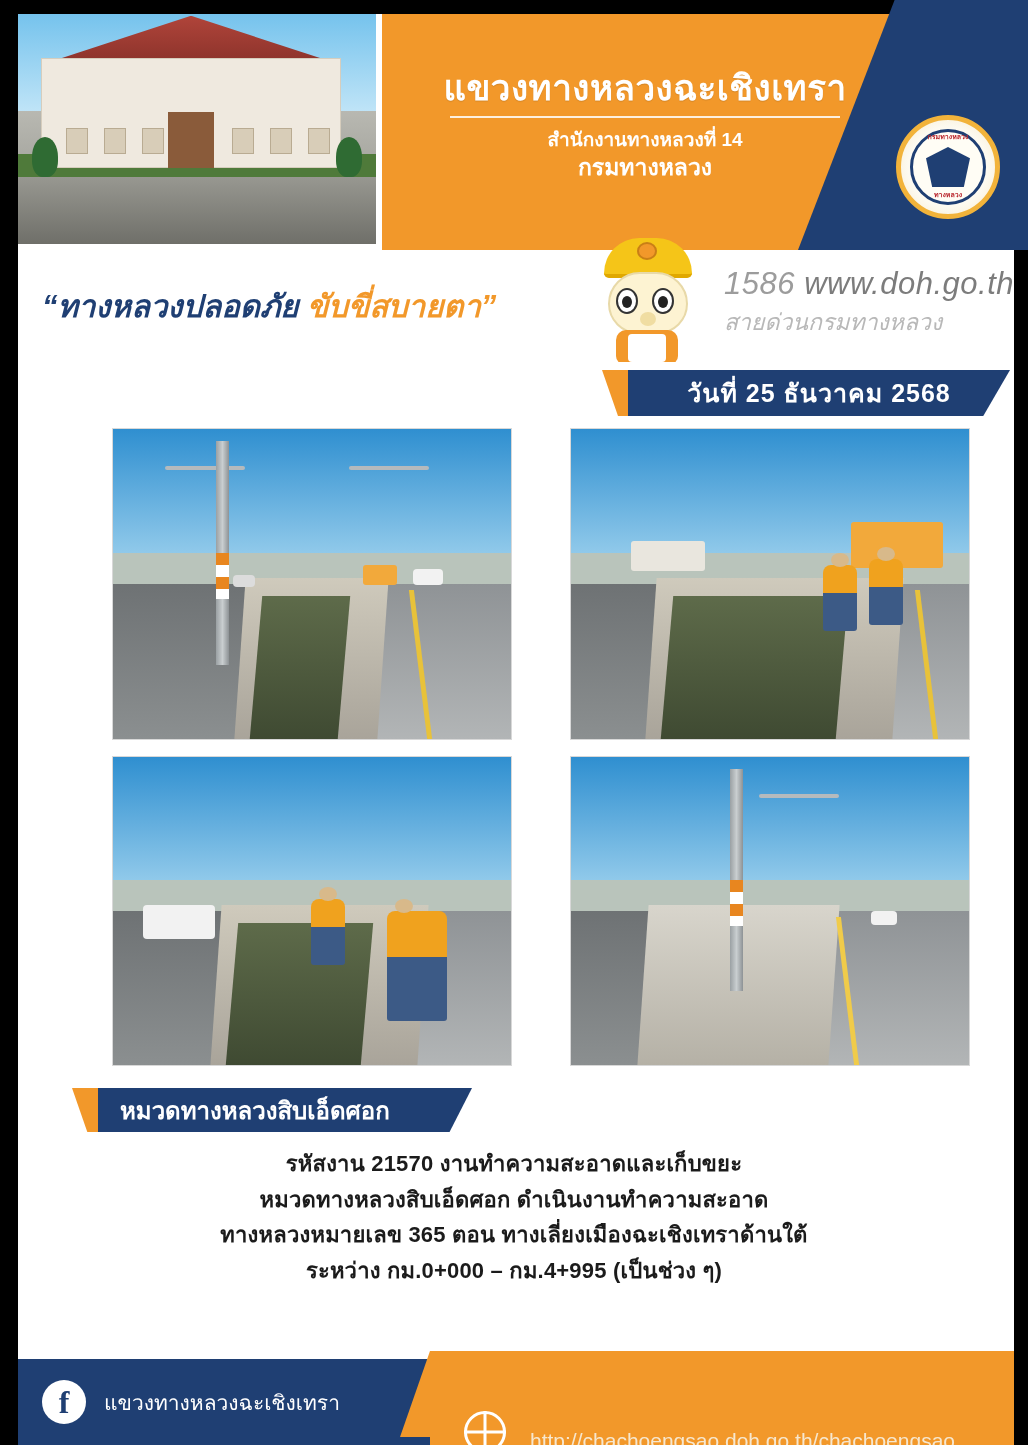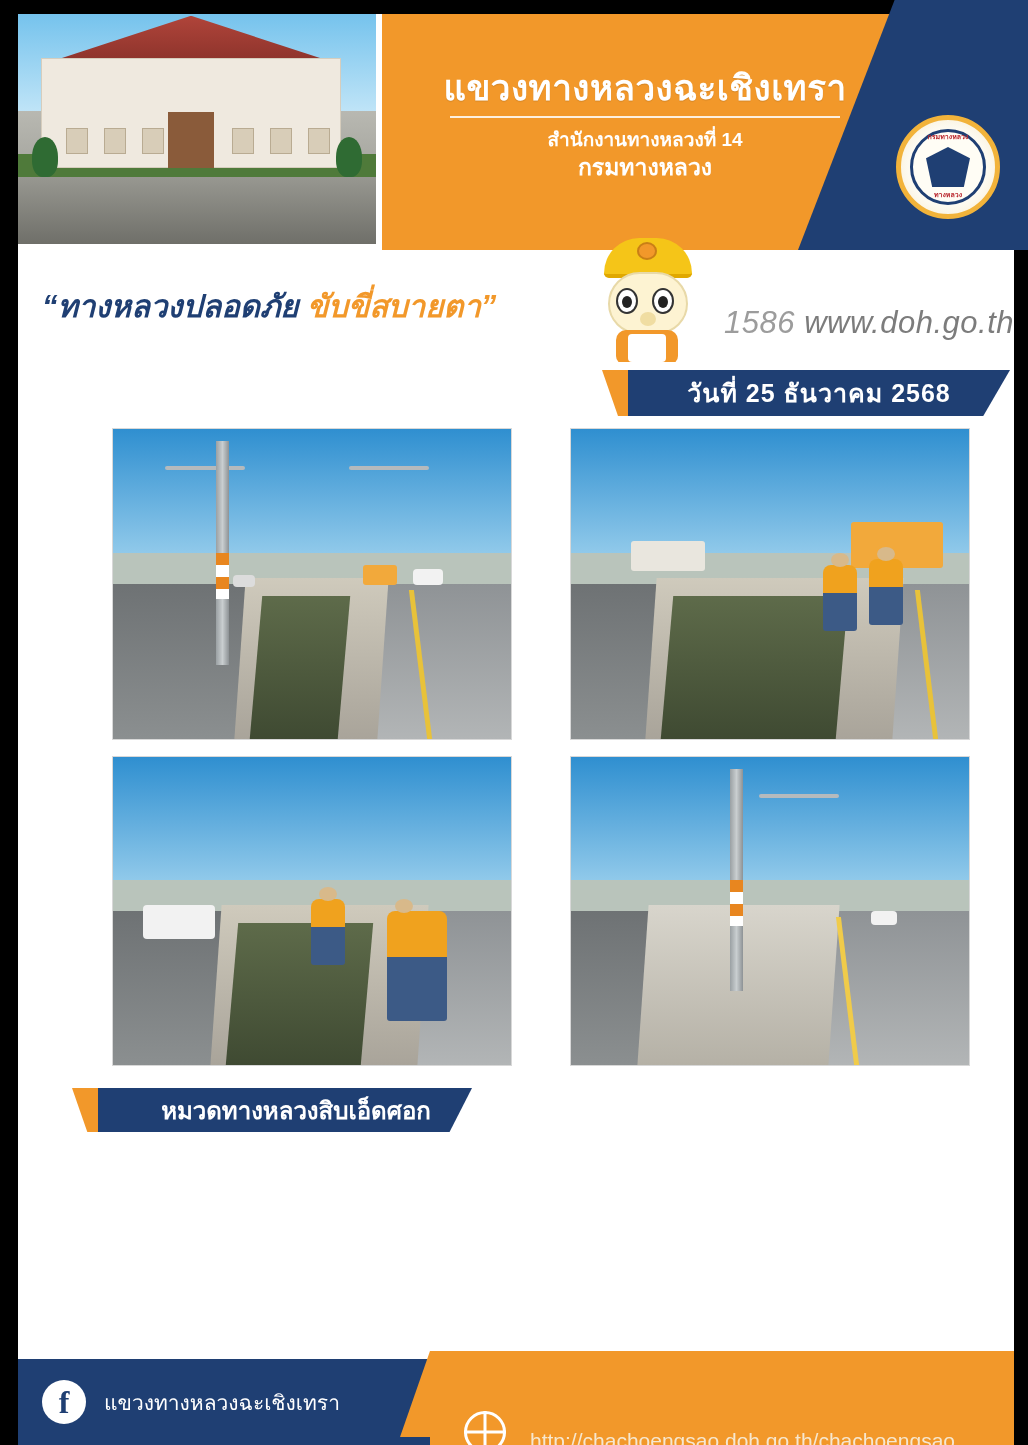--- a/index.html
+++ b/index.html
@@ -174,21 +174,21 @@
   }
   .m-body {
     position:absolute; left: 26px; top: 92px; width: 62px; height: 34px;
     background:#f2982a; border-radius: 10px 10px 8px 8px;
   }
   .m-vest {
     position:absolute; left: 38px; top: 96px; width: 38px; height: 28px;
     background:#fff; border-radius: 4px;
   }
   .slogan-right {
-    position:absolute; right: 14px; top: 16px; text-align: left; margin-top: 39px;
+    position:absolute; right: 14px; top: 16px; text-align: left;
   }
   .phone-line {
     font-size: 31px; color:#7c7c7c; letter-spacing: .5px;
   }
   .phone-line .num { color:#9c9c9c; }
   .hotline {
     font-size: 23px; color:#b8b8b8; margin-top:2px;
   }
 
   
@@ -281,21 +281,21 @@
   }
   .sl-tail {
     position:absolute; left: 72px; top: 4px;
     width: 34px; height: 44px; background:#f2982a;
     clip-path: polygon(0 0, 100% 0, 100% 100%, 45% 100%);
   }
   .sl-main {
     position:absolute; left: 98px; top: 4px;
     width: 374px; height: 44px; background:#1f3f73;
     clip-path: polygon(0 0, 100% 0, 94% 100%, 0 100%);
-    display:flex; align-items:center; padding-left: 22px; justify-content: center;
+    display:flex; align-items:center; padding-left: 22px;
   }
   .sl-main span { color:#fff; font-size:24px; font-weight:bold; }
 
   
   .body-text {
     width: 1028px; padding: 6px 70px 0 70px;
     text-align: center;
   }
   .body-text p {
     font-size: 22px; font-weight: bold; color:#1b1b1b;
@@ -409,20 +409,21 @@
       <div class="m-nose"></div>
       <div class="m-body"></div>
       <div class="m-vest"></div>
     </div>
 
     <div class="slogan-right">
       <div class="phone-line">
         <span class="num">1586</span>
         <span>www.doh.go.th</span>
       </div>
+      <div class="hotline">สายด่วนกรมทางหลวง</div>
     </div>
   </div>
 
   <div class="date-row">
     <div class="ribbon-tail"></div>
     <div class="ribbon">
       <span>วันที่  25  ธันวาคม  2568</span>
     </div>
   </div>
 
@@ -490,20 +491,26 @@
 
   </div>
 
   <div class="section-label-row">
     <div class="sl-tail"></div>
     <div class="sl-main">
       <span>หมวดทางหลวงสิบเอ็ดศอก</span>
     </div>
   </div>
 
+  <div class="body-text">
+    <p>รหัสงาน 21570  งานทำความสะอาดและเก็บขยะ</p>
+    <p>หมวดทางหลวงสิบเอ็ดศอก ดำเนินงานทำความสะอาด</p>
+    <p>ทางหลวงหมายเลข 365   ตอน ทางเลี่ยงเมืองฉะเชิงเทราด้านใต้</p>
+    <p>ระหว่าง กม.0+000 – กม.4+995  (เป็นช่วง ๆ)</p>
+  </div>
 
   <div class="footer">
     <div class="footer-left">
       <div class="fb-icon">f</div>
       <span class="lbl">แขวงทางหลวงฉะเชิงเทรา</span>
     </div>
     <div class="footer-right">
       <div class="globe-icon"></div>
       <span class="url">http://chachoengsao.doh.go.th/chachoengsao</span>
     </div>

